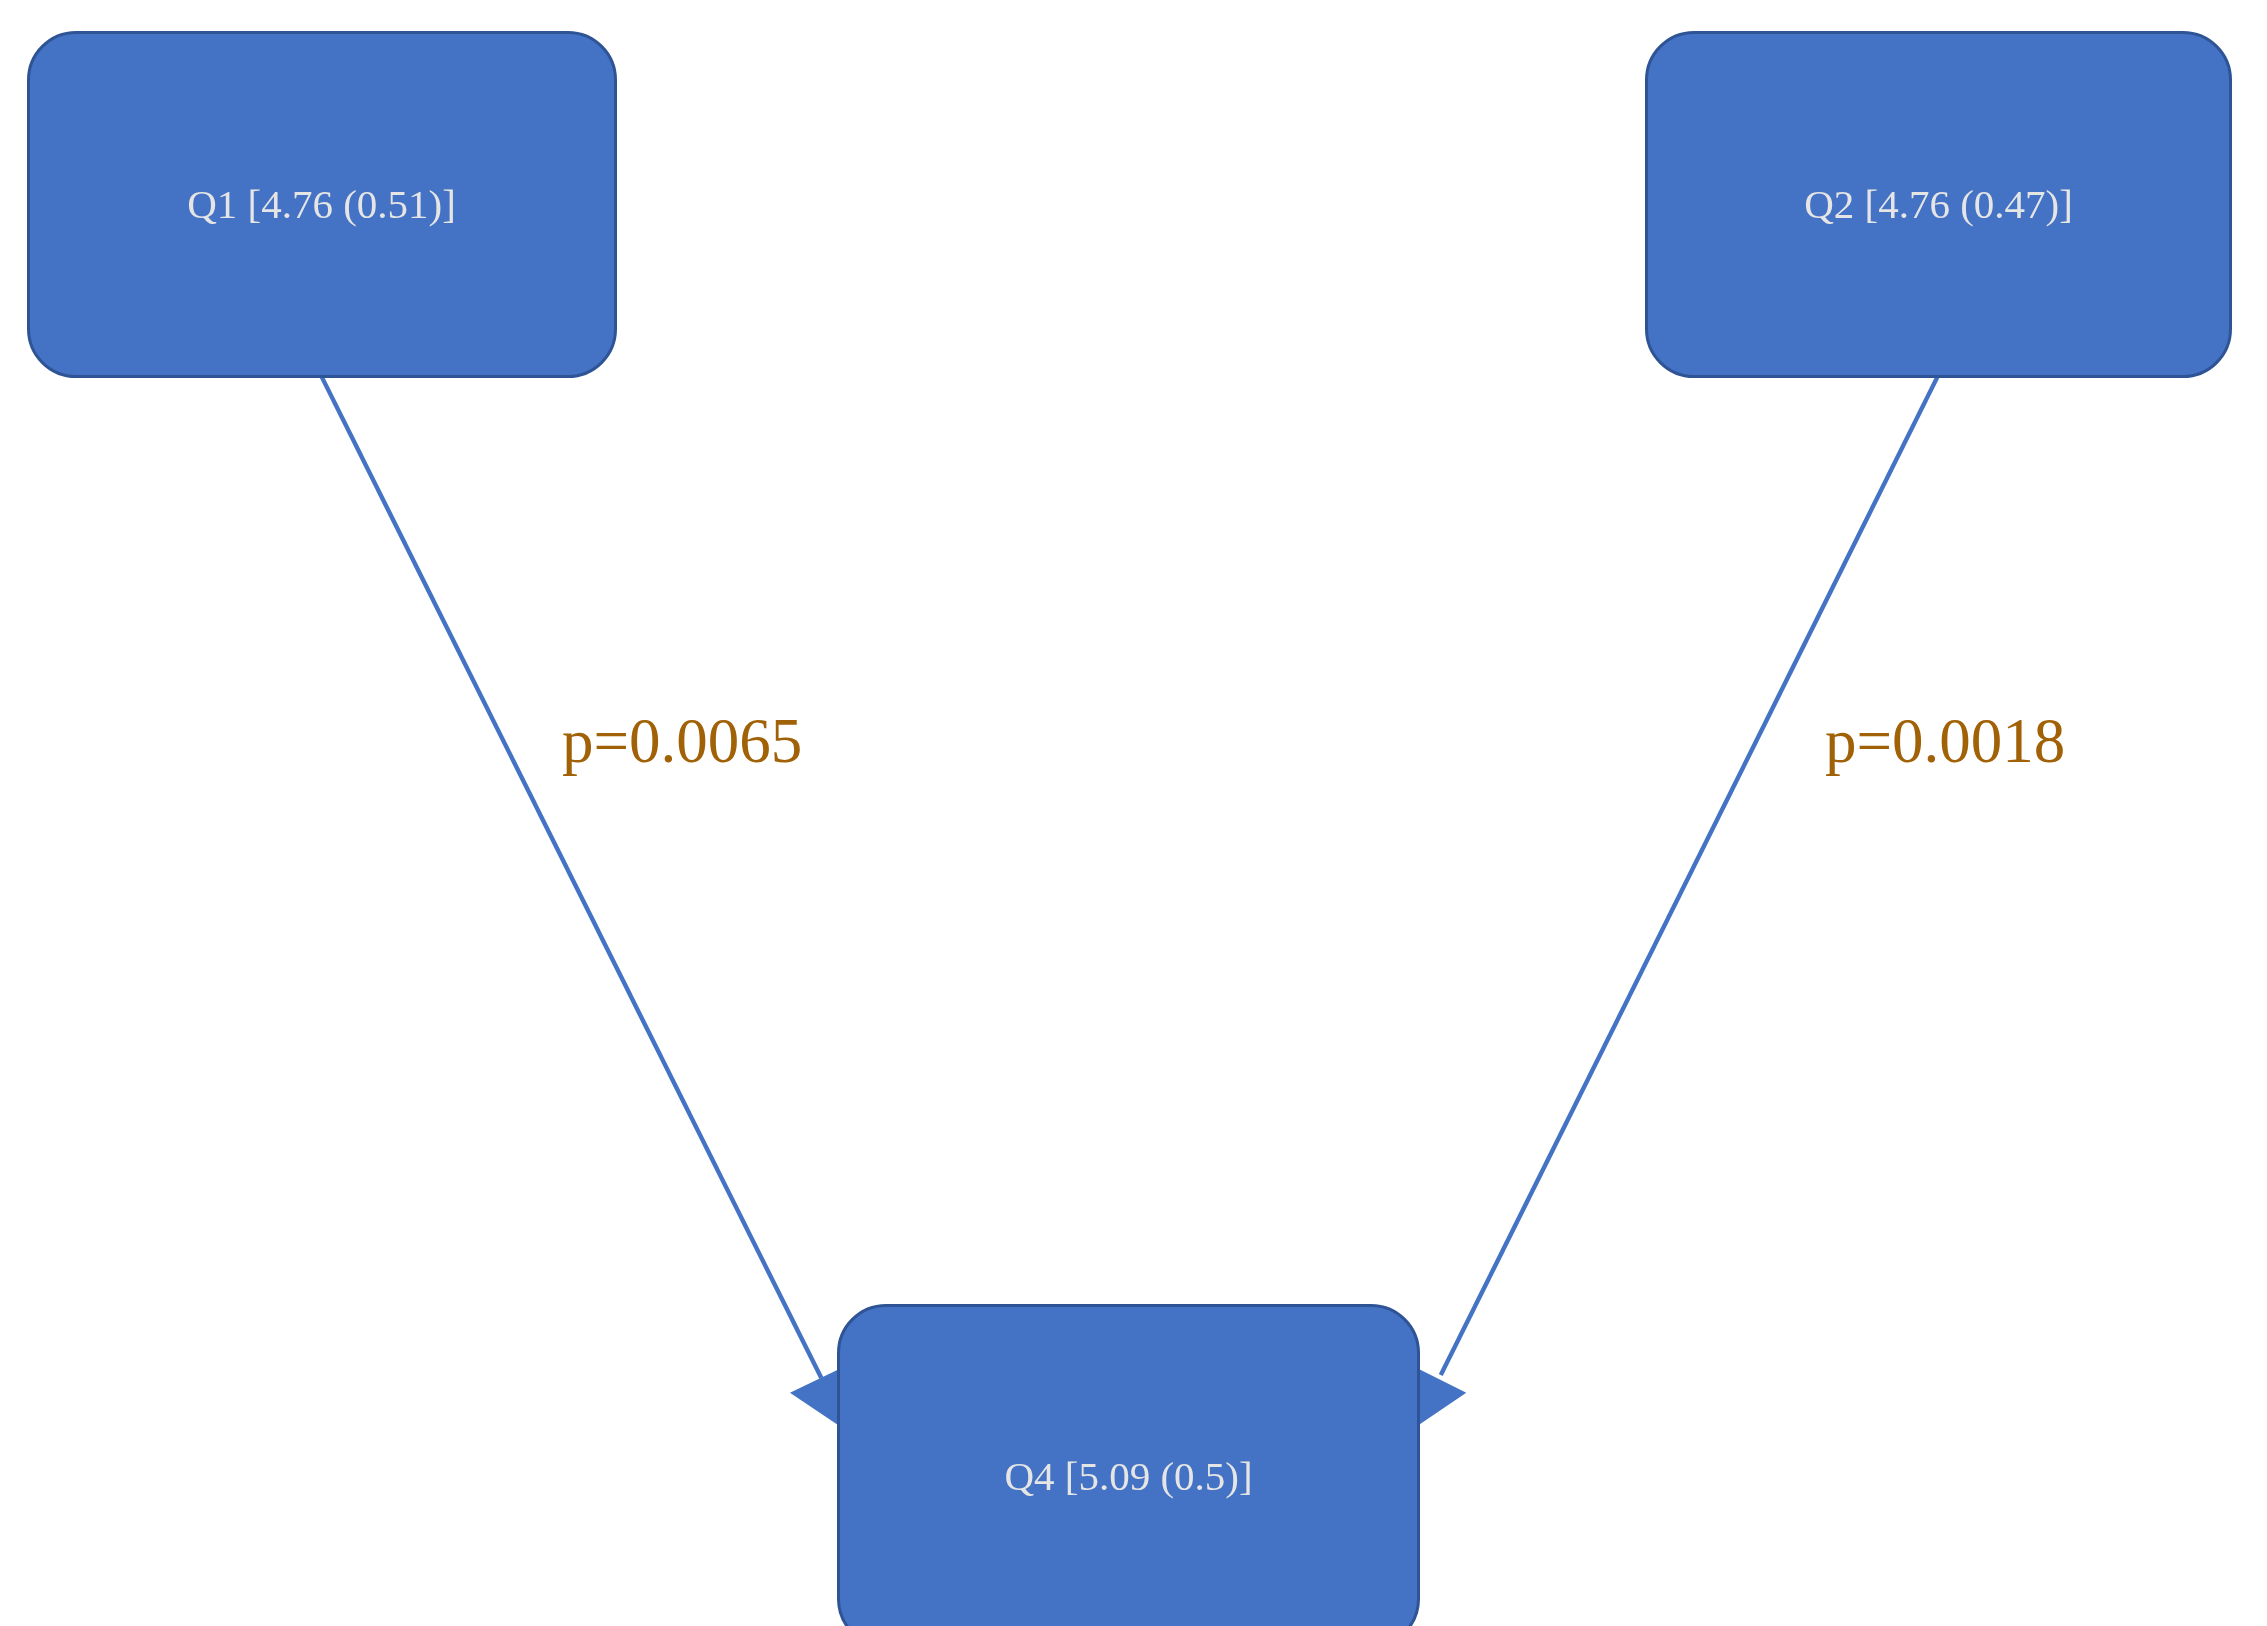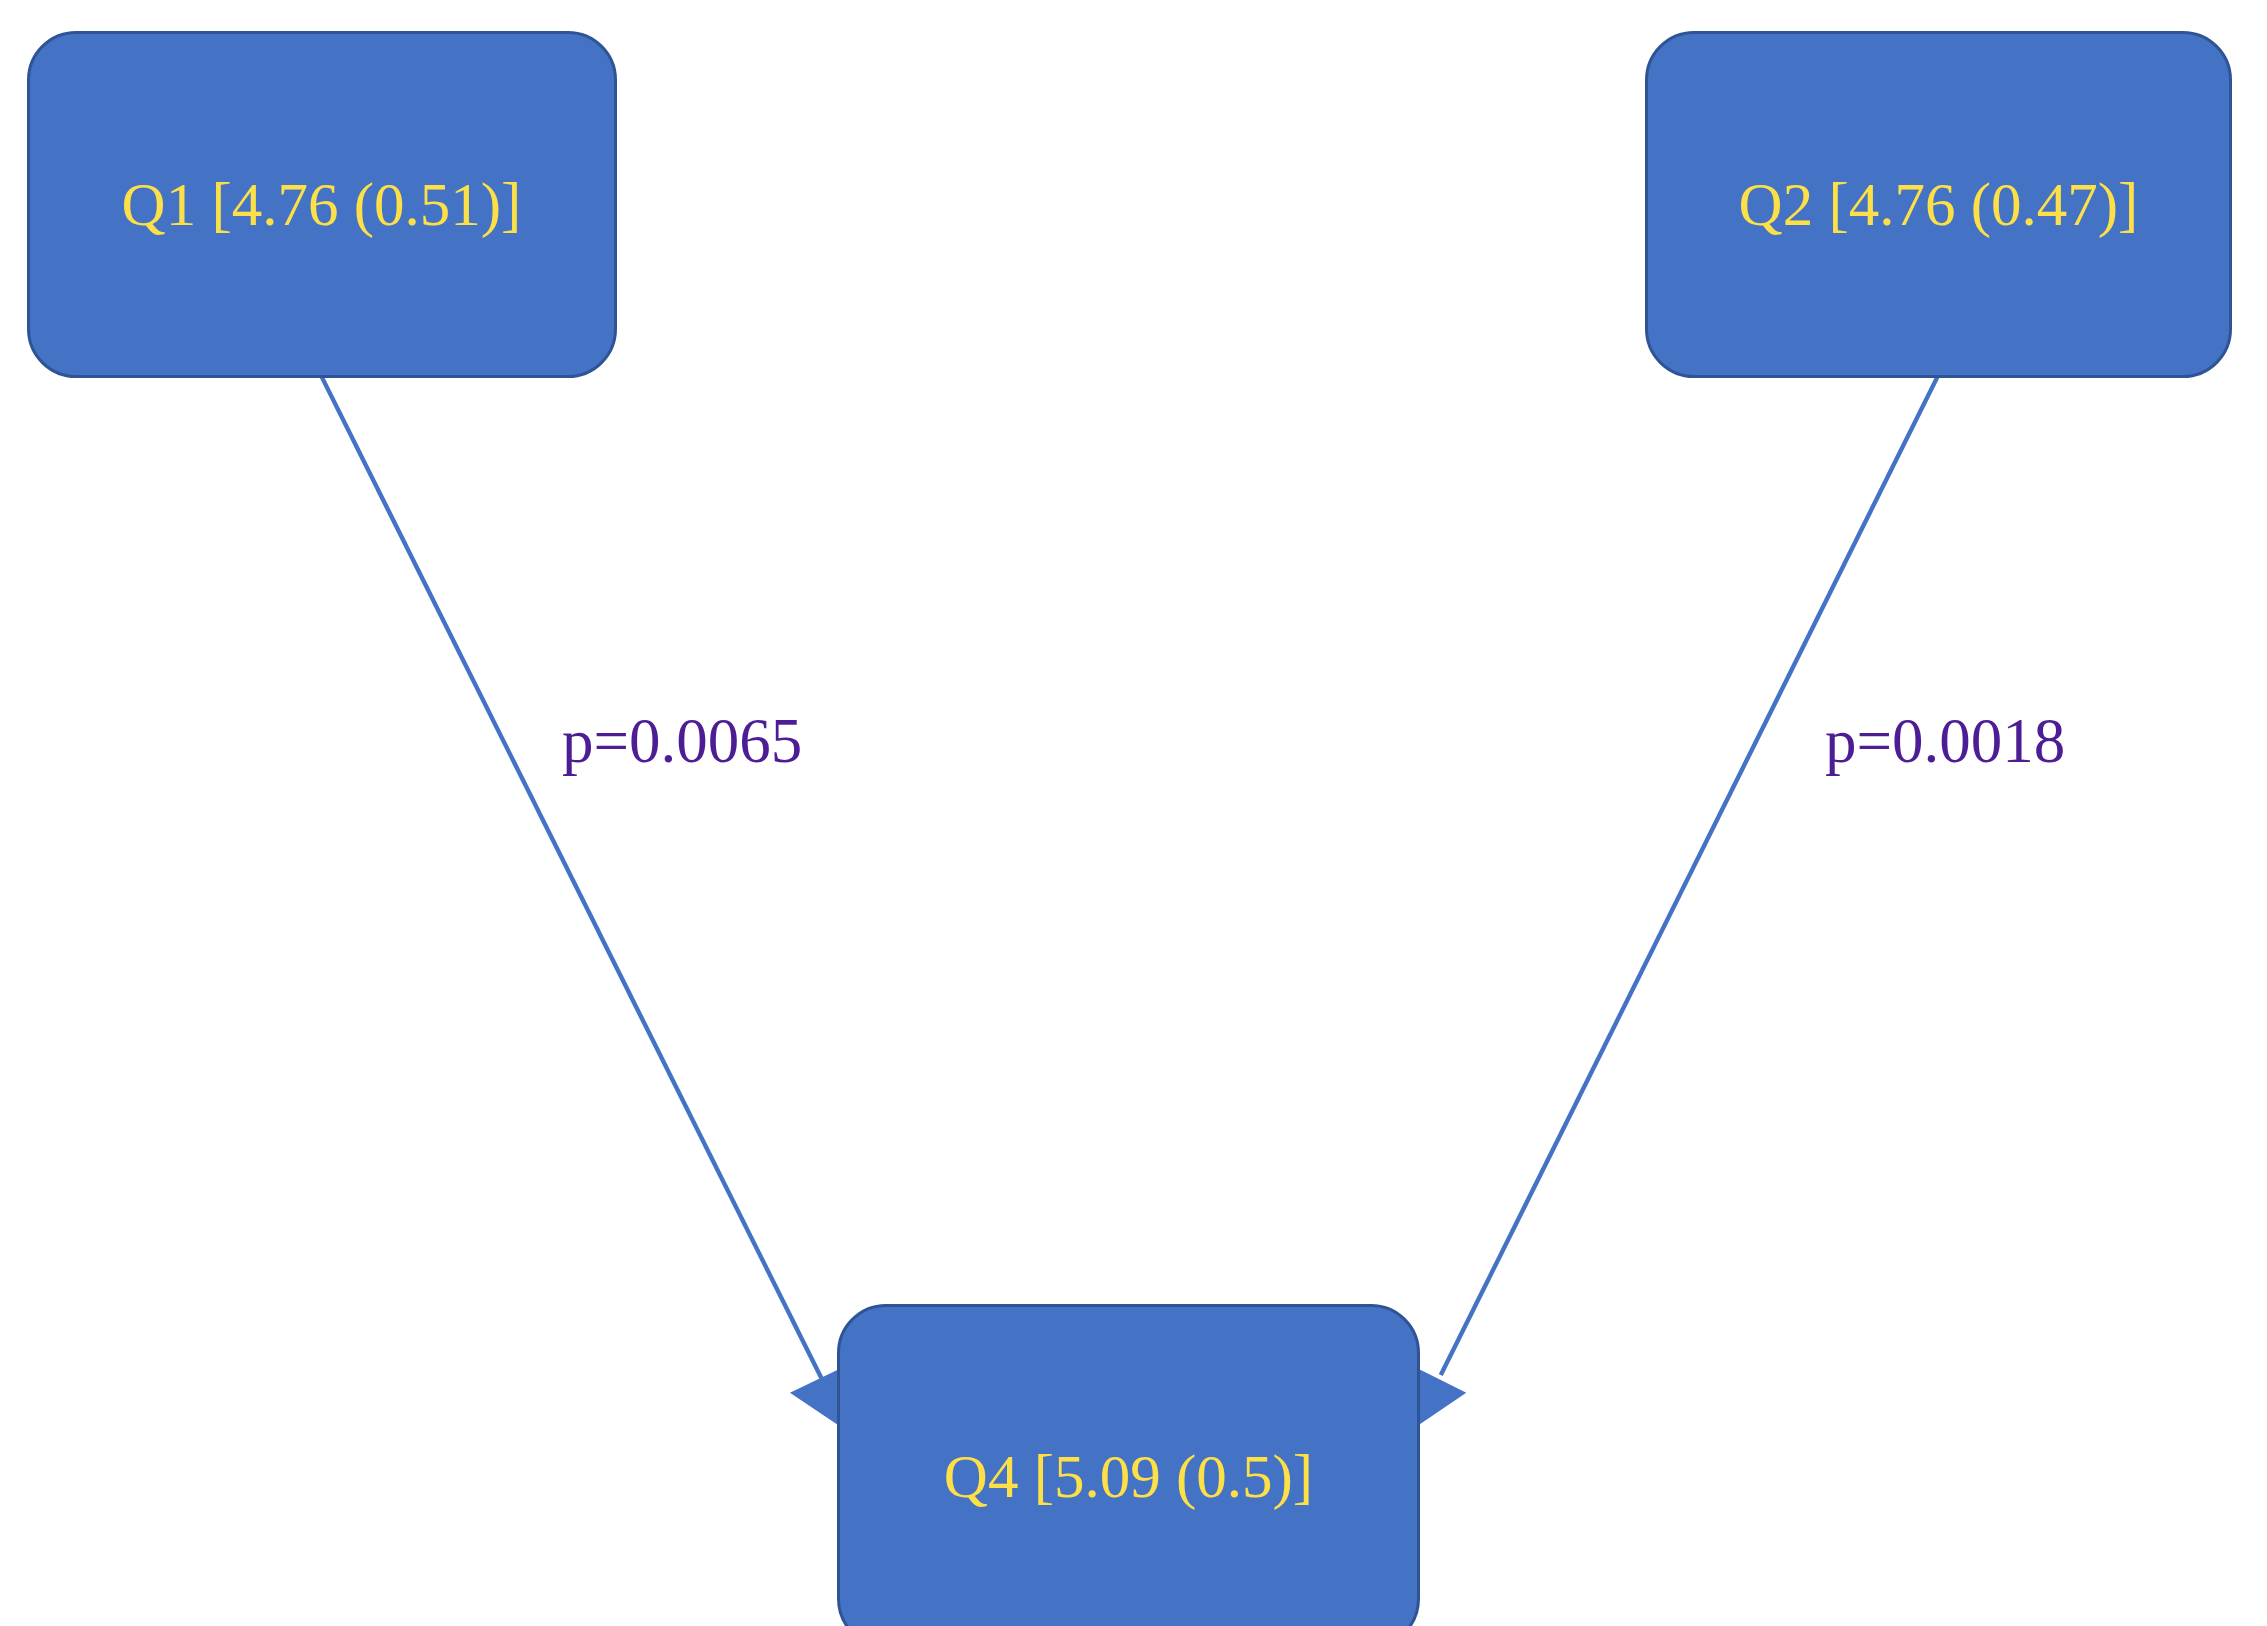--- a/index.html
+++ b/index.html
@@ -28,32 +28,32 @@
     z-index: 2;
     background: #4472C4;
     border: 3.9px solid #2F5496;
     border-radius: 49px;
     display: flex;
     align-items: center;
     justify-content: center;
     box-sizing: border-box;
   }
   .node-label {
-    color: #fde047;
-    font-size: 61px;
+    color: #e5e5e5;
+    font-size: 41px;
     line-height: 1;
     white-space: nowrap;
   }
   .node-q1 { left: 26.5px;   top: 31px;   width: 590px; height: 347px; }
   .node-q2 { left: 1645px; top: 31px;   width: 587px; height: 347px; }
   .node-q4 { left: 837px;  top: 1304px; width: 583px; height: 344px; }
   .edge-label {
     position: absolute;
     z-index: 3;
-    color: #4c1d95;
+    color: #a16207;
     font-size: 63px;
     line-height: 1;
     white-space: nowrap;
   }
   .edge-label-1 { left: 562px;  top: 710px; }
   .edge-label-2 { left: 1825px; top: 710px; }
 </style>
 </head>
 <body>
 

